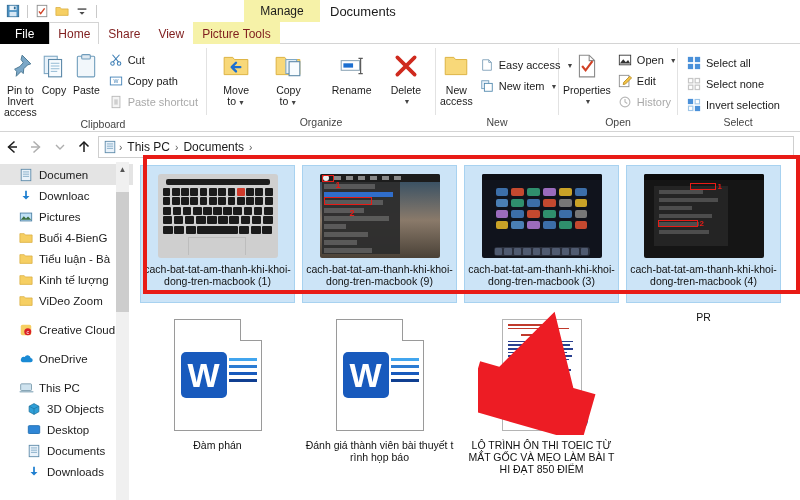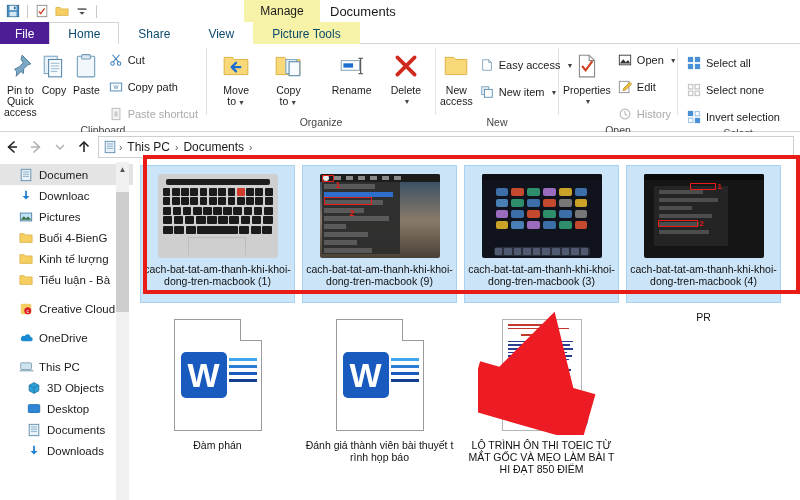--- a/index.html
+++ b/index.html
@@ -29,24 +29,24 @@
     display: flex; align-items: center; font-size: 13px; color: #1b1b1b;
   }
 
   
   .tabstrip {
     position: absolute; top: 22px; left: 0; width: 800px; height: 22px;
     background: #fff; display: flex; align-items: stretch;
   }
   .tab {
     display: flex; align-items: center; justify-content: center;
-    font-size: 12px; color: #0c4a6e; padding: 0 18px; height: 22px;
+    font-size: 12px; color: #7f1d1d; padding: 0 8px; height: 22px;
     border: 1px solid transparent; border-bottom: none; cursor: default;
   }
-  .tab.file { background: #4c1d95; color: #fff; padding: 4px 14px; }
+  .tab.file { background: #000000; color: #fff; padding: 4px 14px; }
   .tab.active { background: #fff; border-color: #d4d4d4; position: relative; z-index: 3; }
   .tab.ctx { background: #f6f2a8; }
   .tabstrip .filler { flex: 1; border-bottom: 1px solid #d4d4d4; }
 
   
   .ribbon {
     position: absolute; top: 44px; left: 0; width: 800px; height: 88px;
     background: #fff; border-bottom: 1px solid #d4d4d4;
     display: flex; align-items: stretch;
   }
@@ -54,21 +54,21 @@
   .grp-body { flex: 1; display: flex; align-items: flex-start; gap: 2px; }
   .grp-label { text-align: center; font-size: 10.5px; color: #444; padding-bottom: 3px; }
   .grp-div { width: 1px; background: #e2e2e2; margin: 4px 0 16px 0; }
 
   .bigbtn {
     width: 52px; display: flex; flex-direction: column; align-items: center;
     padding-top: 3px; cursor: default; text-align: center; line-height: 11px;
   }
   .bigbtn .lbl { font-size: 10.5px; color: #1b1b1b; margin-top: 3px; }
   .bigbtn .glyph { height: 32px; display: flex; align-items: center; justify-content: center; }
-  .smallcol { display: flex; flex-direction: column; gap: 7px; padding-top: 3px; }
+  .smallcol { display: flex; flex-direction: column; gap: 1px; padding-top: 3px; }
   .smallbtn {
     display: flex; align-items: center; gap: 4px; height: 20px;
     padding: 0 4px; font-size: 11px; color: #1b1b1b; cursor: default; white-space: nowrap;
   }
   .smallbtn.dim { color: #a9a9a9; }
   .smallbtn .si { width: 16px; height: 16px; display: flex; align-items: center; justify-content: center; flex: 0 0 16px; }
   .caret { font-size: 7px; color: #444; margin-left: 2px; }
 
   
   .addrbar {
@@ -249,21 +249,21 @@
   <div class="ribbon">
 
     <div class="grp" style="width:206px">
       <div class="grp-body">
         <div class="bigbtn">
           <div class="glyph">
             <svg width="26" height="26" viewBox="0 0 24 24">
                 <path d="M14 2l8 8-3 1-3.5 3.5L15 19l-2-2-4.5 4.5L9 17l-2-2 4.8-2.5L15 9l-2-3z" fill="#7ba7c7" stroke="#4d7993" stroke-width=".9" stroke-linejoin="round"></path>
               </svg>
           </div>
-          <div class="lbl"><span>Pin to Quick</span><br><span>access</span></div>
+          <div class="lbl"><span>Pin to Invert</span><br><span>access</span></div>
         </div>
         <div class="bigbtn">
           <div class="glyph">
             <svg width="26" height="26" viewBox="0 0 24 24">
                 <rect x="3" y="3" width="12" height="16" fill="#e9f2fa" stroke="#7fa8c4"></rect>
                 <rect x="7" y="6" width="12" height="16" fill="#f7fbfe" stroke="#5b88a8"></rect>
                 <g fill="#9dc0d8">
                   <rect x="9" y="9" width="8" height="1"></rect>
                   <rect x="9" y="11.5" width="8" height="1"></rect>
                   <rect x="9" y="14" width="8" height="1"></rect>
@@ -587,29 +587,37 @@
           </svg>
         </span>
       <span>Buổi 4-BienG</span>
     </div>
     <div class="nav-item">
       <span class="ni">
           <svg width="14" height="14" viewBox="0 0 16 16">
             <path d="M1 3h5l1.2 1.5H15V13H1z" fill="#f6cf63" stroke="#d9ab3a" stroke-width=".8"></path>
           </svg>
         </span>
+      <span>Tiểu luận - Bà</span>
+    </div>
+    <div class="nav-item">
+      <span class="ni">
+          <svg width="14" height="14" viewBox="0 0 16 16">
+            <path d="M1 3h5l1.2 1.5H15V13H1z" fill="#f6cf63" stroke="#d9ab3a" stroke-width=".8"></path>
+          </svg>
+        </span>
       <span>Kinh tế lượng</span>
     </div>
     <div class="nav-item">
       <span class="ni">
           <svg width="14" height="14" viewBox="0 0 16 16">
             <path d="M1 3h5l1.2 1.5H15V13H1z" fill="#f6cf63" stroke="#d9ab3a" stroke-width=".8"></path>
           </svg>
         </span>
-      <span>Tiểu luận - Bà</span>
+      <span>ViDeo Zoom</span>
     </div>
 
     <div class="nav-gap"></div>
     <div class="nav-item">
       <span class="ni">
           <svg width="14" height="14" viewBox="0 0 16 16">
             <rect x="2" y="2" width="12" height="12" rx="2" fill="#f6cf63"></rect>
             <circle cx="10" cy="10" r="4" fill="#da2027"></circle>
             <text x="10" y="12.6" font-size="6" fill="#fff" text-anchor="middle" font-family="Liberation Sans">c</text>
           </svg>

